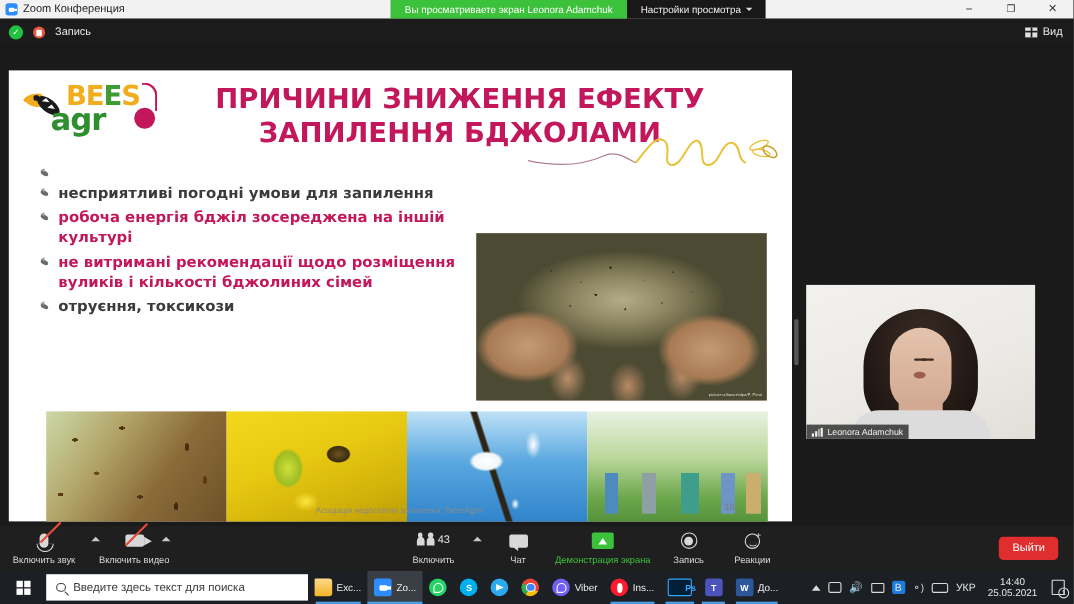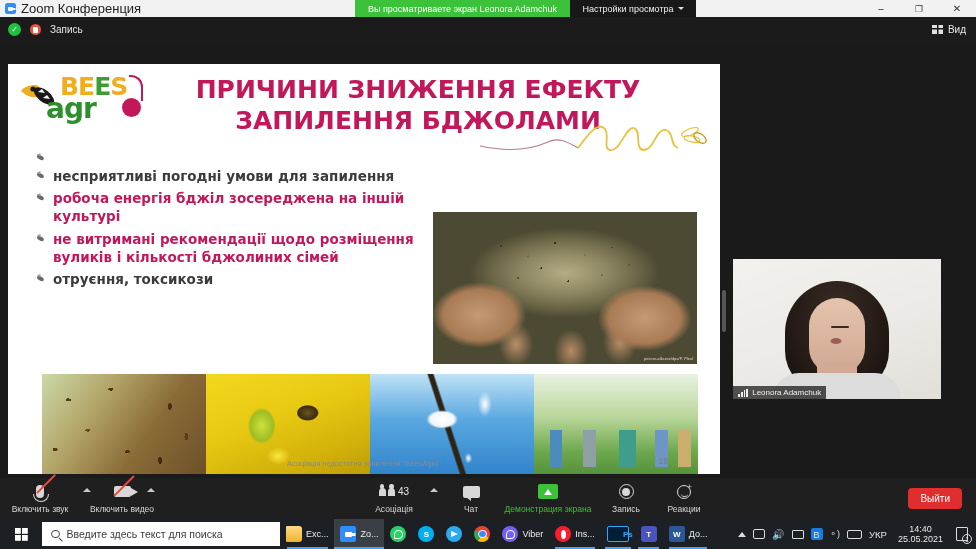--- a/index.html
+++ b/index.html
@@ -17,21 +17,21 @@
   }
   .tb-left { display:flex; align-items:center; gap:5px; padding-left:5px; width:350px; }
   .tb-logo {
     width:11px; height:11px; border-radius:2.5px; background:#2d8cff;
     display:flex; align-items:center; justify-content:center;
   }
   .tb-logo::after {
     content:""; width:5px; height:4px; background:#fff; border-radius:1px;
     box-shadow:3.5px 0 0 -1px #fff;
   }
-  .tb-title { font-size:13px; color:#222; white-space:nowrap; }
+  .tb-title { font-size:10px; color:#222; white-space:nowrap; }
 
   .tb-banner {
     position:absolute; left:355px; top:0; width:215px; height:17px;
     background:#3cc13b; display:flex; align-items:center; justify-content:center;
   }
   .tb-banner span { font-size:9px; color:#fff; white-space:nowrap; }
   .tb-viewopts {
     position:absolute; left:570px; top:0; width:126px; height:17px;
     background:#181818; display:flex; align-items:center; justify-content:center; gap:4px;
   }
@@ -492,21 +492,21 @@
     <div class="ctrl" style="left:358px;">
       <div class="glyph">
         <div class="ppl">
           <div class="ppl-ico">
               <span class="ppl-dot a"></span>
               <span class="ppl-dot b"></span>
             </div>
           <span class="cnt">43</span>
         </div>
       </div>
-      <div class="lbl">Асоціація</div>
+      <div class="lbl">Включить</div>
     </div>
     <div class="chev" style="left:430px;"></div>
 
     <div class="ctrl" style="left:435px;">
       <div class="glyph">
           <div class="chat-ico"></div>
         </div>
       <div class="lbl">Чат</div>
     </div>
 

